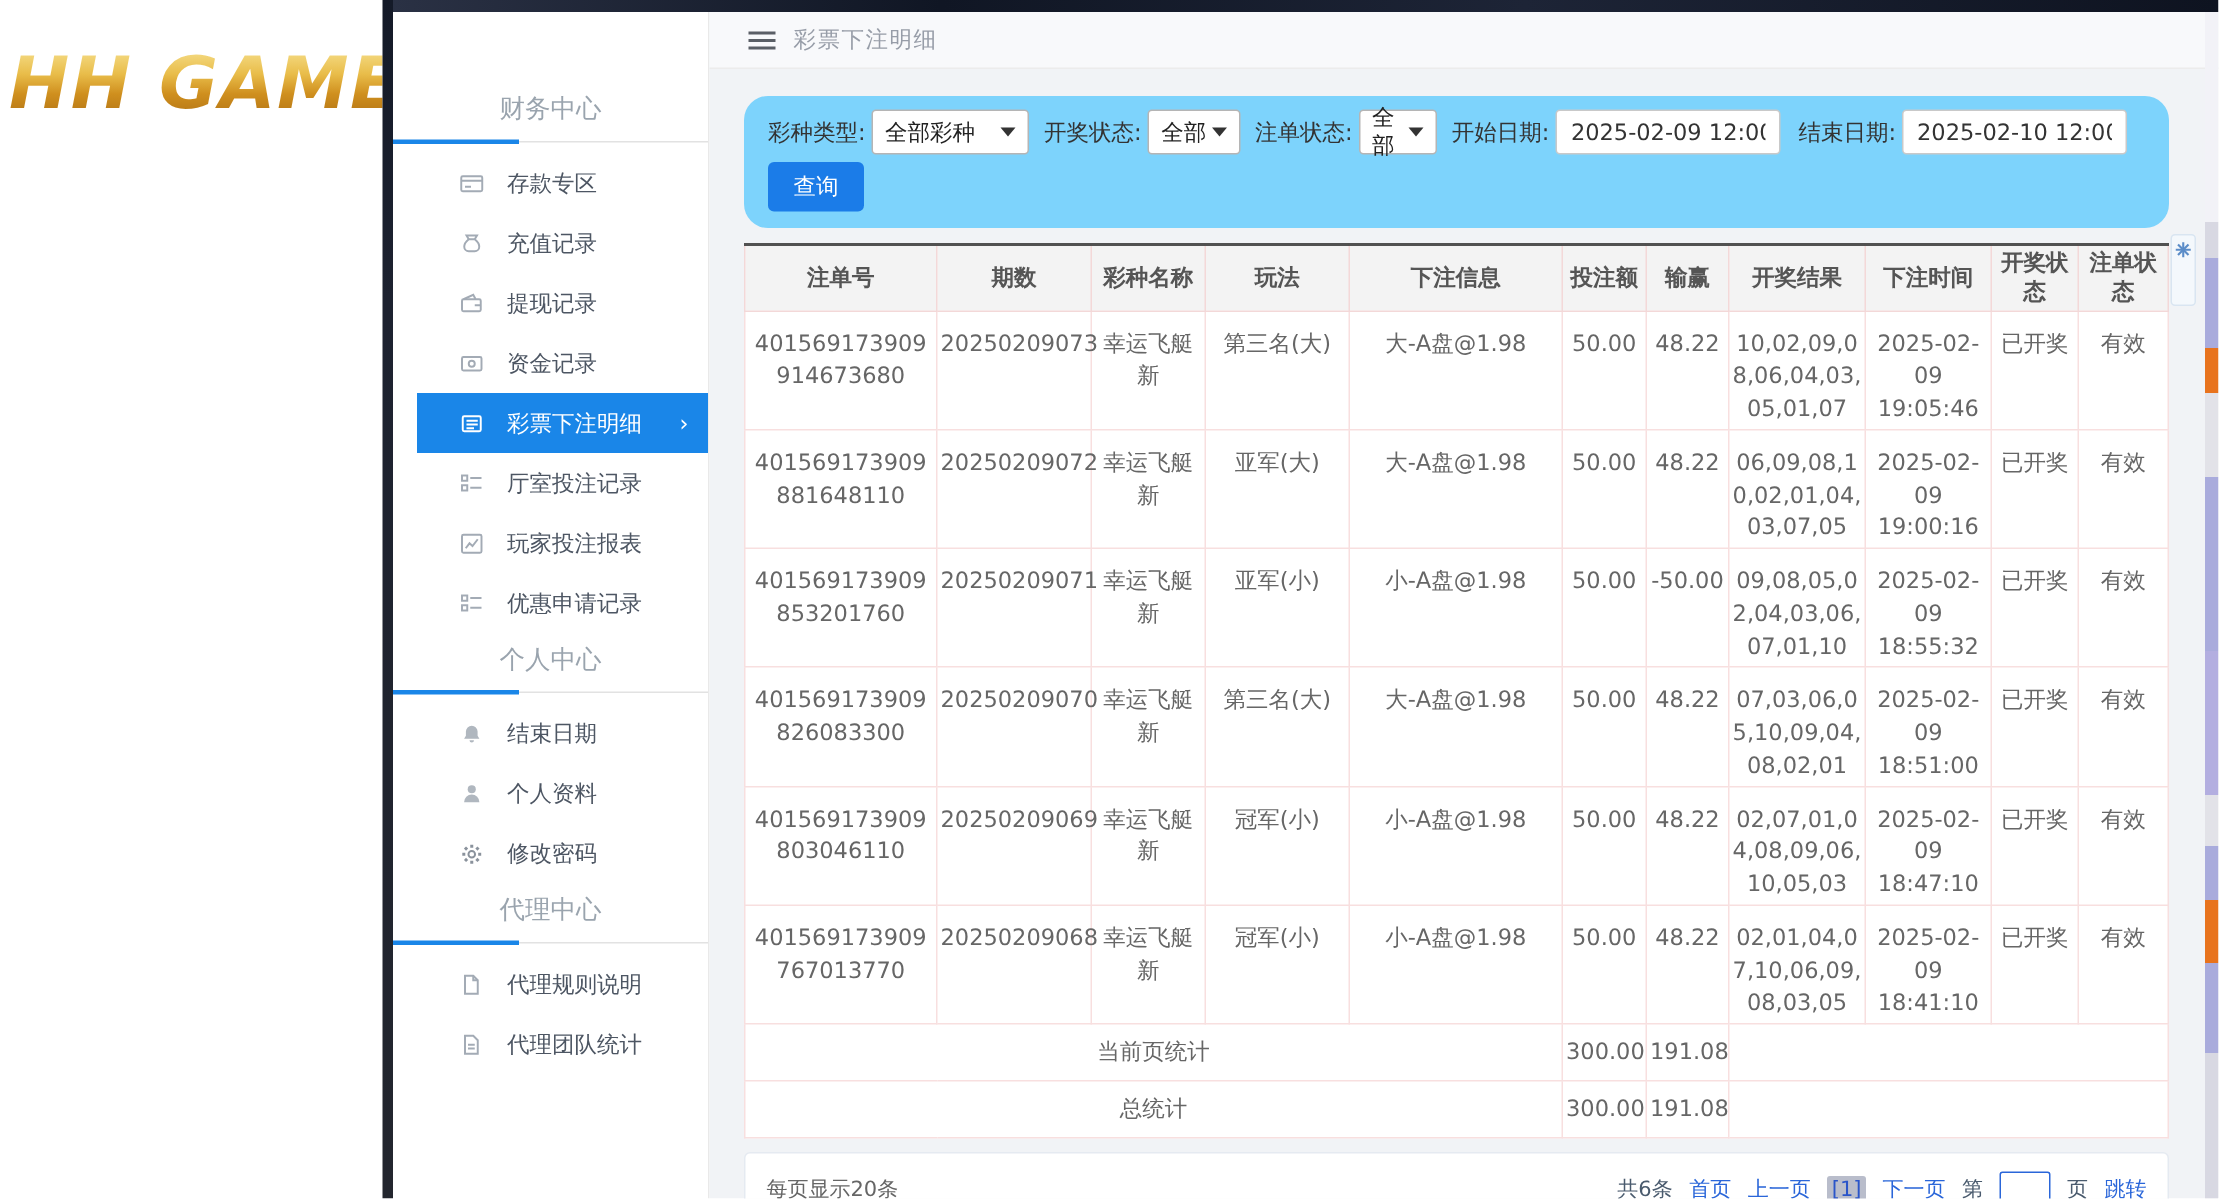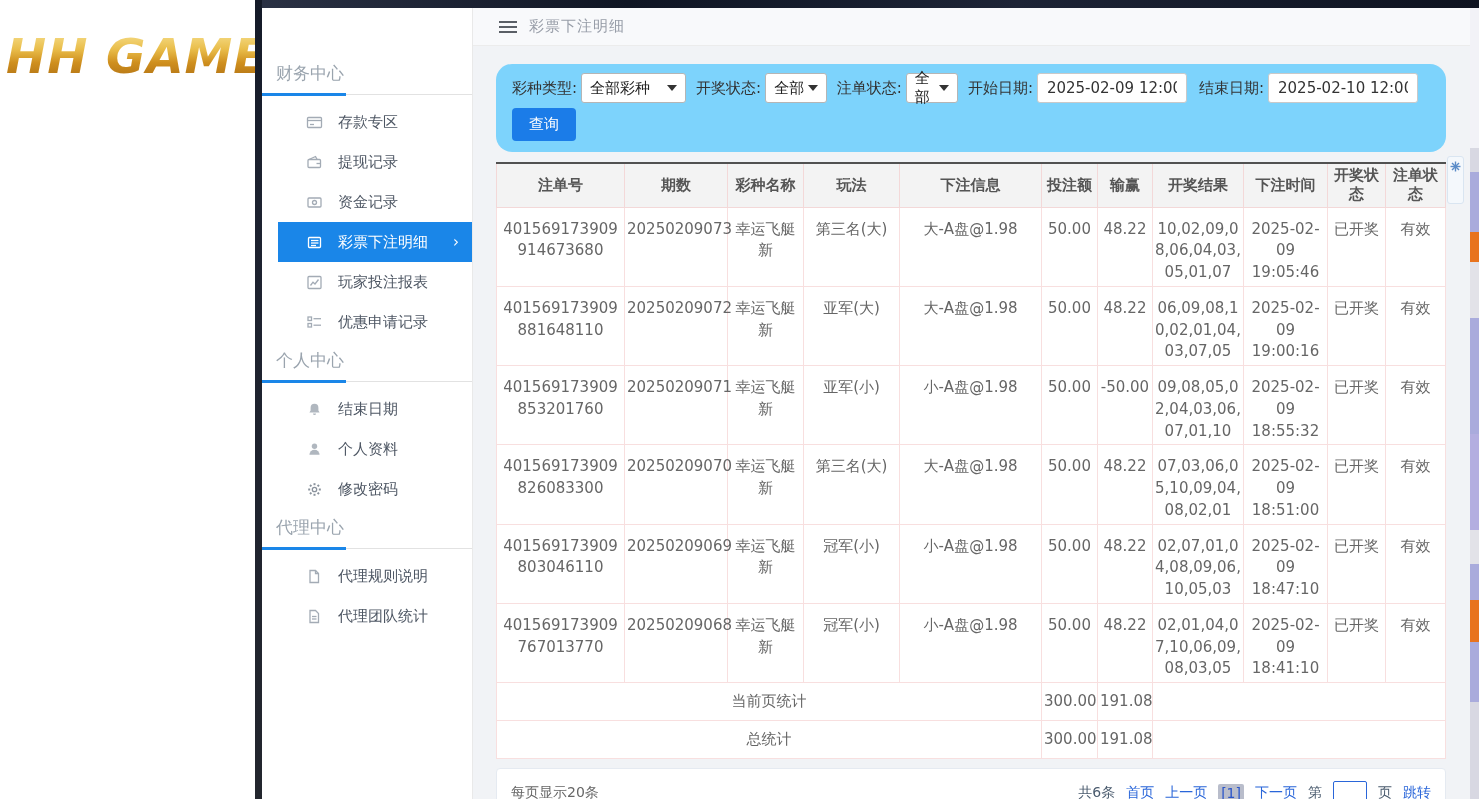--- a/index.html
+++ b/index.html
@@ -16,21 +16,21 @@
   }
 
   
   .side-strip { position:absolute; left:255px; top:0; width:7px; height:799px;
                 background:linear-gradient(180deg,#141a28 0%,#1d2230 25%,#23262e 100%); }
   .top-strip  { position:absolute; left:262px; top:0; width:1217px; height:8px;
                 background:linear-gradient(90deg,#2a3144,#101624 30%,#1d2436 62%,#0e1320 100%); }
 
   
   .sidebar { position:absolute; left:262px; top:8px; width:211px; height:791px; background:#fff;
-             border-right:1px solid #e9e9e9; }
+             border-right:1px solid #e9e9e9;text-align:center; }
   .sb-header { height:47px; background:linear-gradient(100deg,#136a0 0%,#1470cd 0%,#1e8be0 55%,#3dafea 100%);
                color:#fff; padding:6px 0 0 13px; position:relative; overflow:hidden; }
   .sb-title { font-size:17px; font-weight:bold; letter-spacing:2px; line-height:21px; }
   .sb-sub { font-size:8px; letter-spacing:1.6px; opacity:.9; margin-top:1px; }
   .sb-gamepad { position:absolute; right:8px; top:7px; }
   .sec-title { padding:8px 14px 9px; font-size:17px; color:#9aa4ae; line-height:21px; }
   .divider { height:3px; position:relative; margin-bottom:6px; }
   .divider::after { content:""; position:absolute; left:0; right:0; top:1px; height:1px; background:#e2e2e2; }
   .divider::before { content:""; position:absolute; left:0; top:0; width:84px; height:3px; background:#1a86e8; z-index:1; }
   .sb-item { height:40px; display:flex; align-items:center; padding-left:27px; color:#4d5663; font-size:15px; cursor:pointer;margin-left:16px; }
@@ -121,20 +121,29 @@
           <rect x="1.5" y="3.5" width="14" height="10" rx="1"></rect>
           <line x1="1.5" y1="6.5" x2="15.5" y2="6.5"></line>
           <line x1="4" y1="10.5" x2="8" y2="10.5"></line>
         </svg>
     </span>
     <span>存款专区</span>
   </div>
   <div class="sb-item">
     <span class="ico">
       <svg width="17" height="17" viewBox="0 0 17 17">
+          <path d="M6.5 5.5 L5 3h7l-1.5 2.5"></path>
+          <path d="M6.5 5.5h4c2 1.6 3 3 3 5a3 3 0 0 1-3 3h-4a3 3 0 0 1-3-3c0-2 1-3.4 3-5z"></path>
+        </svg>
+    </span>
+    <span>充值记录</span>
+  </div>
+  <div class="sb-item">
+    <span class="ico">
+      <svg width="17" height="17" viewBox="0 0 17 17">
           <path d="M3 5.5 L9.5 2.5 11 5.3"></path>
           <rect x="2" y="5.5" width="12.5" height="8" rx="1"></rect>
           <line x1="10.5" y1="9.5" x2="14.5" y2="9.5"></line>
         </svg>
     </span>
     <span>提现记录</span>
   </div>
   <div class="sb-item">
     <span class="ico">
       <svg width="17" height="17" viewBox="0 0 17 17">
@@ -148,20 +157,31 @@
     <span class="ico">
       <svg width="17" height="17" viewBox="0 0 17 17">
           <rect x="2.5" y="3.5" width="12" height="10" rx="1"></rect>
           <line x1="5" y1="6.5" x2="12.5" y2="6.5"></line>
           <line x1="5" y1="9" x2="12.5" y2="9"></line>
           <line x1="5" y1="11.5" x2="10" y2="11.5"></line>
         </svg>
     </span>
     <span>彩票下注明细</span>
     <span class="chev">›</span>
+  </div>
+  <div class="sb-item">
+    <span class="ico">
+      <svg width="17" height="17" viewBox="0 0 17 17">
+          <rect x="2" y="3" width="3.5" height="3.5"></rect>
+          <line x1="7.5" y1="4.7" x2="15" y2="4.7"></line>
+          <rect x="2" y="9.5" width="3.5" height="3.5"></rect>
+          <line x1="7.5" y1="11.2" x2="15" y2="11.2"></line>
+        </svg>
+    </span>
+    <span>厅室投注记录</span>
   </div>
   <div class="sb-item">
     <span class="ico">
       <svg width="17" height="17" viewBox="0 0 17 17">
           <rect x="2" y="2.5" width="13" height="12" rx="1"></rect>
           <polyline points="4.5,11.5 7,8.2 9,10 12.5,5.5"></polyline>
         </svg>
     </span>
     <span>玩家投注报表</span>
   </div>

